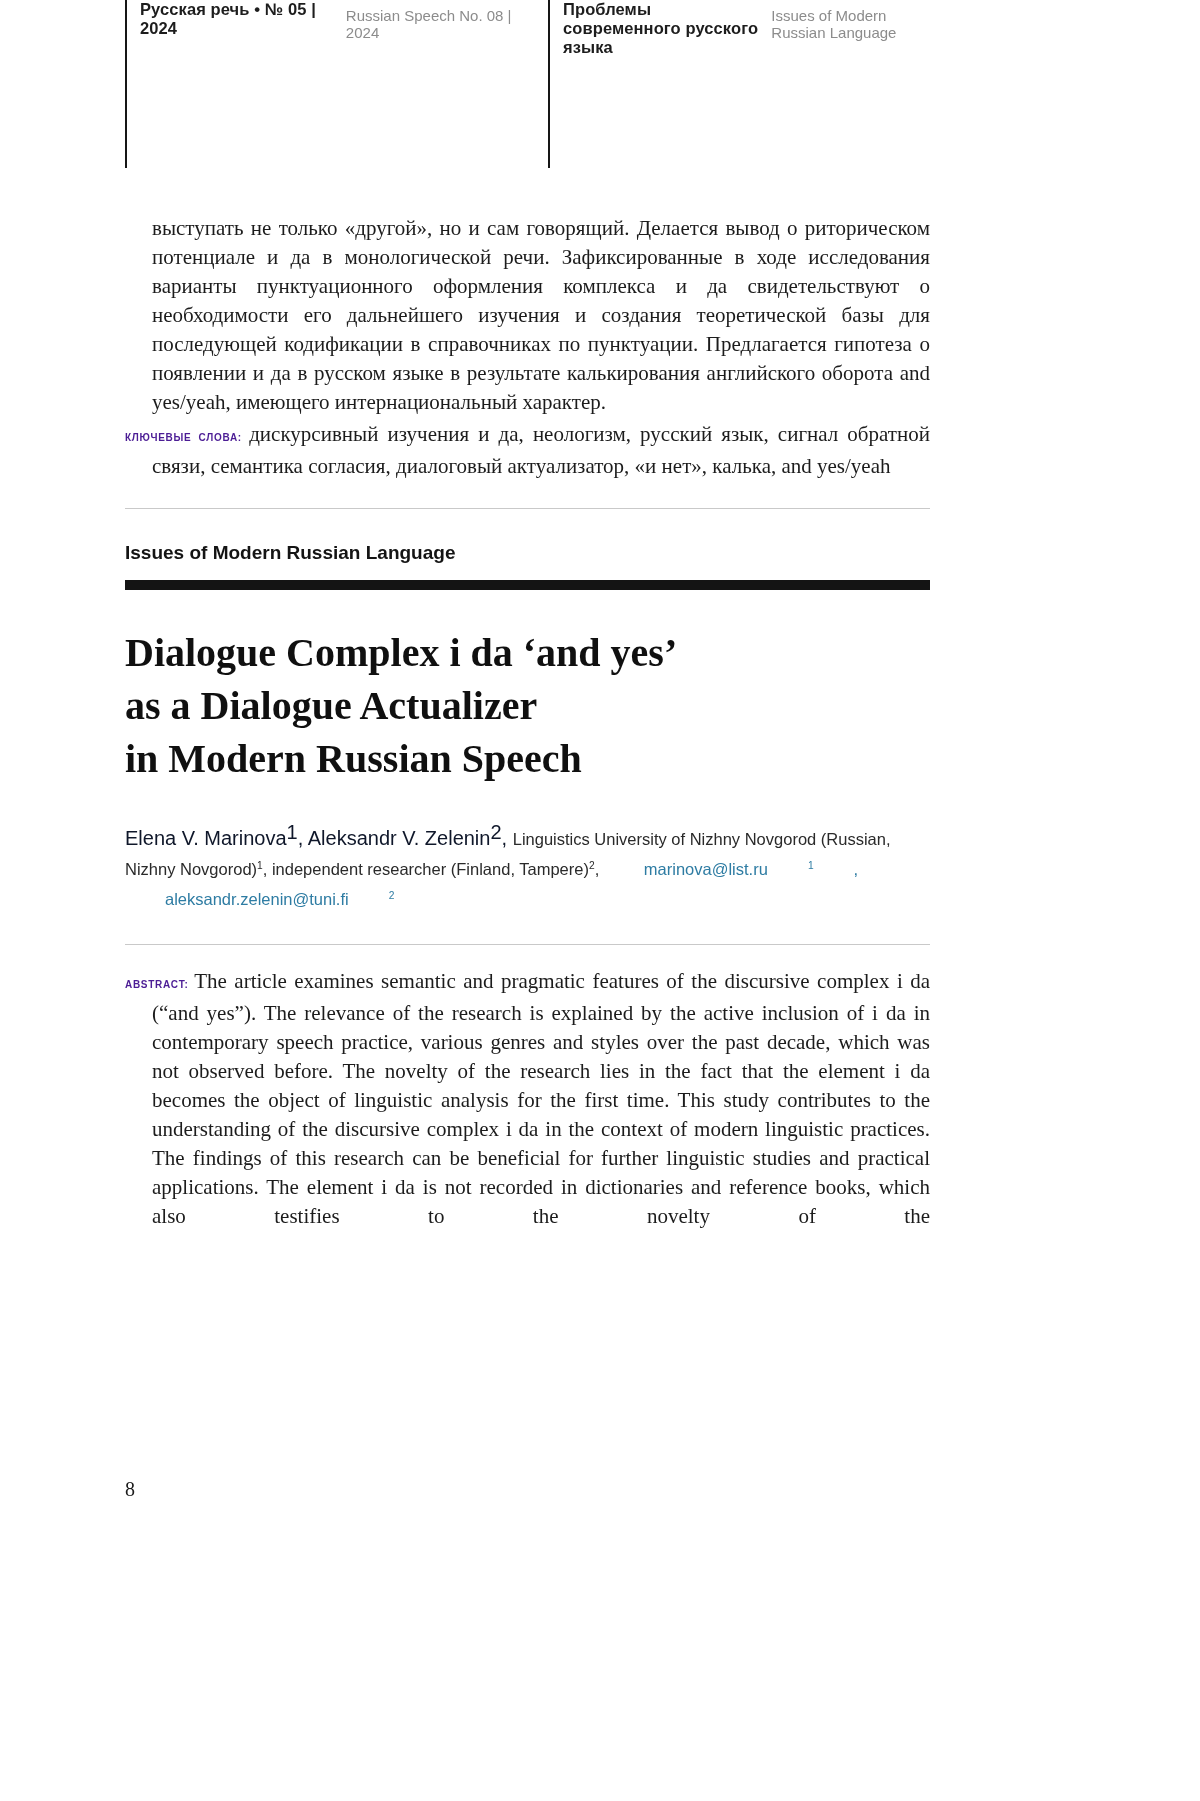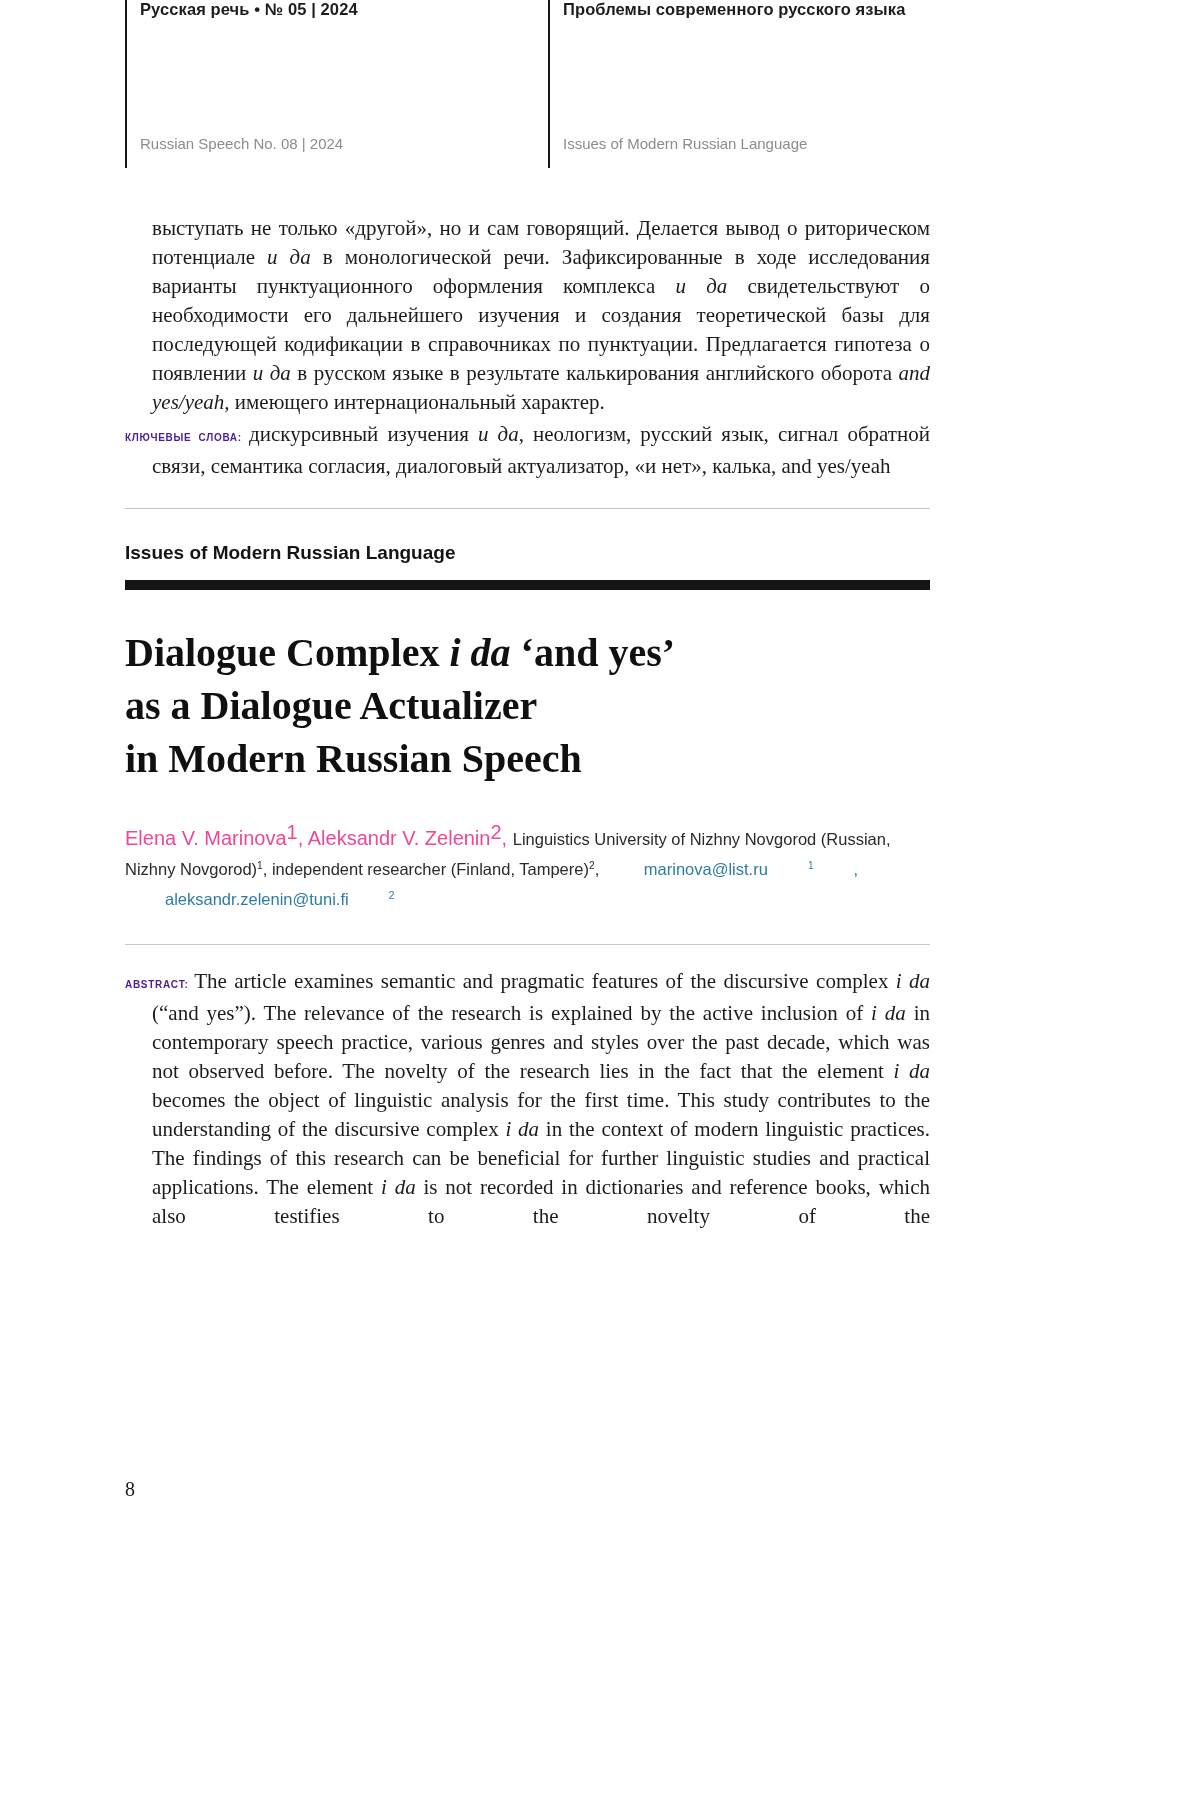--- a/index.html
+++ b/index.html
@@ -13,21 +13,21 @@
     color:#1c1c1c;
     overflow:hidden;
   }
   .content { padding:0 270px 0 125px; }
 
   
   .header { display:flex; height:168px; }
   .header-col {
     border-left:2px solid #161616;
     padding:0 10px 16px 13px;
-    display:flex; flex-direction:column; justify-content:space-between;
+    display:flex; flex-direction:row; justify-content:flex-start;
   }
   .header-col.left { width:423px; }
   .header-col.right { flex:1; }
   .header-title {
     font-family:"Liberation Sans", sans-serif;
     font-weight:700; font-size:16.5px; color:#1d1d1d;
     letter-spacing:0.1px;
   }
   .header-sub {
     font-family:"Liberation Sans", sans-serif;
@@ -36,21 +36,21 @@
 
   
   .annotation { margin-top:46px; }
   .body-text { font-size:21px; line-height:29px; text-align:justify; color:#1c1c1c; }
   .para-cont { margin-left:27px; }
   .hang { padding-left:27px; text-indent:-27px; margin-top:3px; }
   .label {
     font-family:"Liberation Sans", sans-serif;
     font-size:10px; font-weight:700; letter-spacing:0.7px; color:#4c1d95;
   }
-  .seg-i { font-style:italic; }
+  .seg-i { }
   sup { font-size:0.62em; line-height:0; vertical-align:super; }
 
   .divider { height:1px; background:#c9c9c9; }
   .divider-1 { margin-top:27px; }
   .divider-2 { margin-top:30px; }
 
   .section-label {
     margin-top:33px;
     font-family:"Liberation Sans", sans-serif;
     font-weight:700; font-size:19px; color:#141414;
@@ -61,21 +61,21 @@
     margin-top:36px;
     font-weight:700; font-size:40px; line-height:53px;
     color:#101010; white-space:pre-line;
   }
 
   .authors {
     margin-top:38px;
     font-family:"Liberation Sans", sans-serif;
     font-size:16.5px; line-height:30px; color:#2a2a2a;
   }
-  .seg-lg { font-size:20px; font-weight:400; color:#ec4899; }
+  .seg-lg { font-size:20px; font-weight:400; color:#0f172a; }
   .seg-link { color:var(--link, #2e7ca3);margin-left:40px; }
 
   .abstract { margin-top:22px; }
   .abstract .body-text { text-align-last:justify; }
 
   .page-number {
     position:absolute; left:125px; top:1478px;
     font-size:20px; color:#1c1c1c;
   }
 </style>

